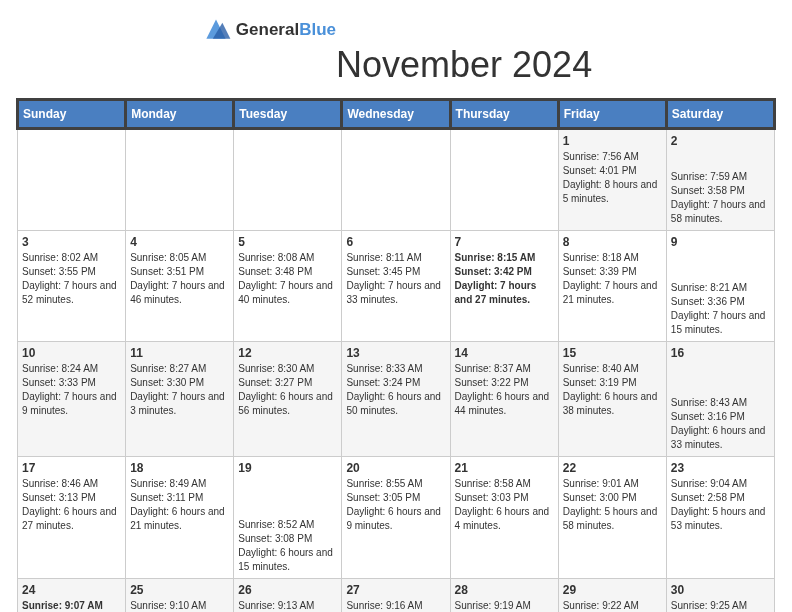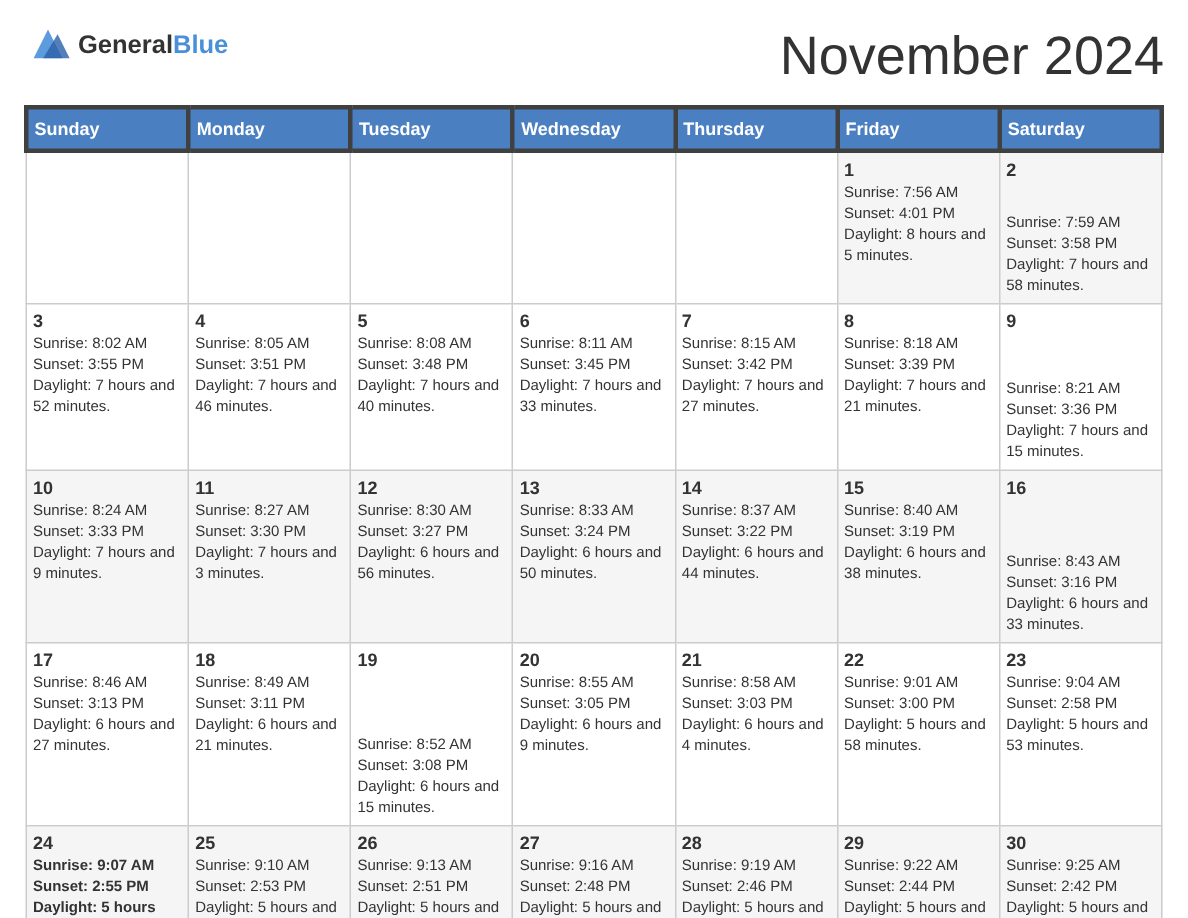--- a/index.html
+++ b/index.html
@@ -5,40 +5,41 @@
     * { box-sizing: border-box; margin: 0; padding: 0; }
     body {
       font-family: Arial, sans-serif;
       background: #fff;
       width: 792px;
       min-height: 612px;
       padding: 16px;
     }
     .header-area {
       display: flex;
-      justify-content: space-between;
+      justify-content: center;
       align-items: flex-start;
       margin-bottom: 12px;
     }
     .logo {
       display: flex;
       align-items: center;
       gap: 4px;
     }
     .logo-icon {
       width: 32px;
       height: 28px;
     }
     .title-area {
       text-align: right;
     }
     .month-title {
       font-size: 36px;
       font-weight: normal;
       color: #333;
+      margin-top: 28px;
     }
     .subtitle {
       font-size: 16px;
       color: #555;
     }
     table {
       width: 100%;
       border-collapse: collapse;
       table-layout: fixed;
     }
@@ -154,21 +155,21 @@
 Daylight: 7 hours and 40 minutes.</div>
         </td>
         <td>
           <span class="day-num">6</span>
           <div class="cell-content" style="white-space: pre-line;">Sunrise: 8:11 AM
 Sunset: 3:45 PM
 Daylight: 7 hours and 33 minutes.</div>
         </td>
         <td>
           <span class="day-num">7</span>
-          <div class="cell-content" style="white-space: pre-line;">Sunrise: 8:15 AM
+          <div class="cell-content" style="white-space: pre-line; font-weight: bold;">Sunrise: 8:15 AM
 Sunset: 3:42 PM
 Daylight: 7 hours and 27 minutes.</div>
         </td>
         <td>
           <span class="day-num">8</span>
           <div class="cell-content" style="white-space: pre-line;">Sunrise: 8:18 AM
 Sunset: 3:39 PM
 Daylight: 7 hours and 21 minutes.</div>
         </td>
         <td>

